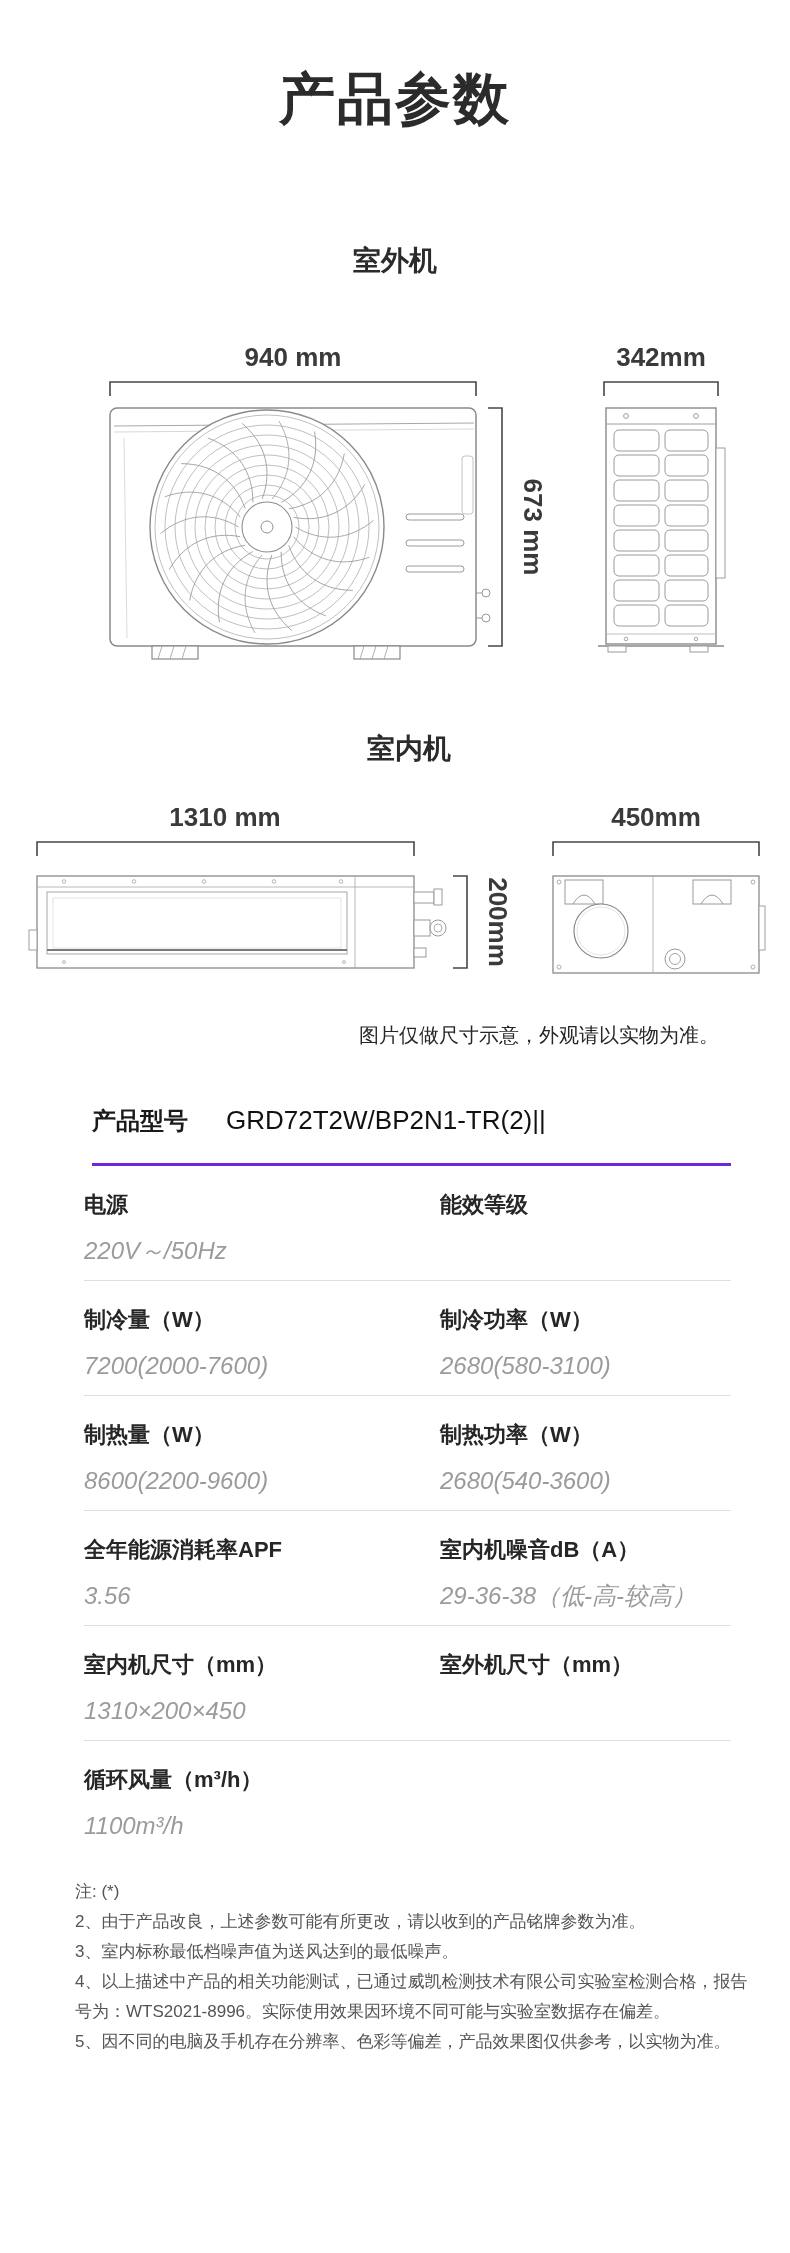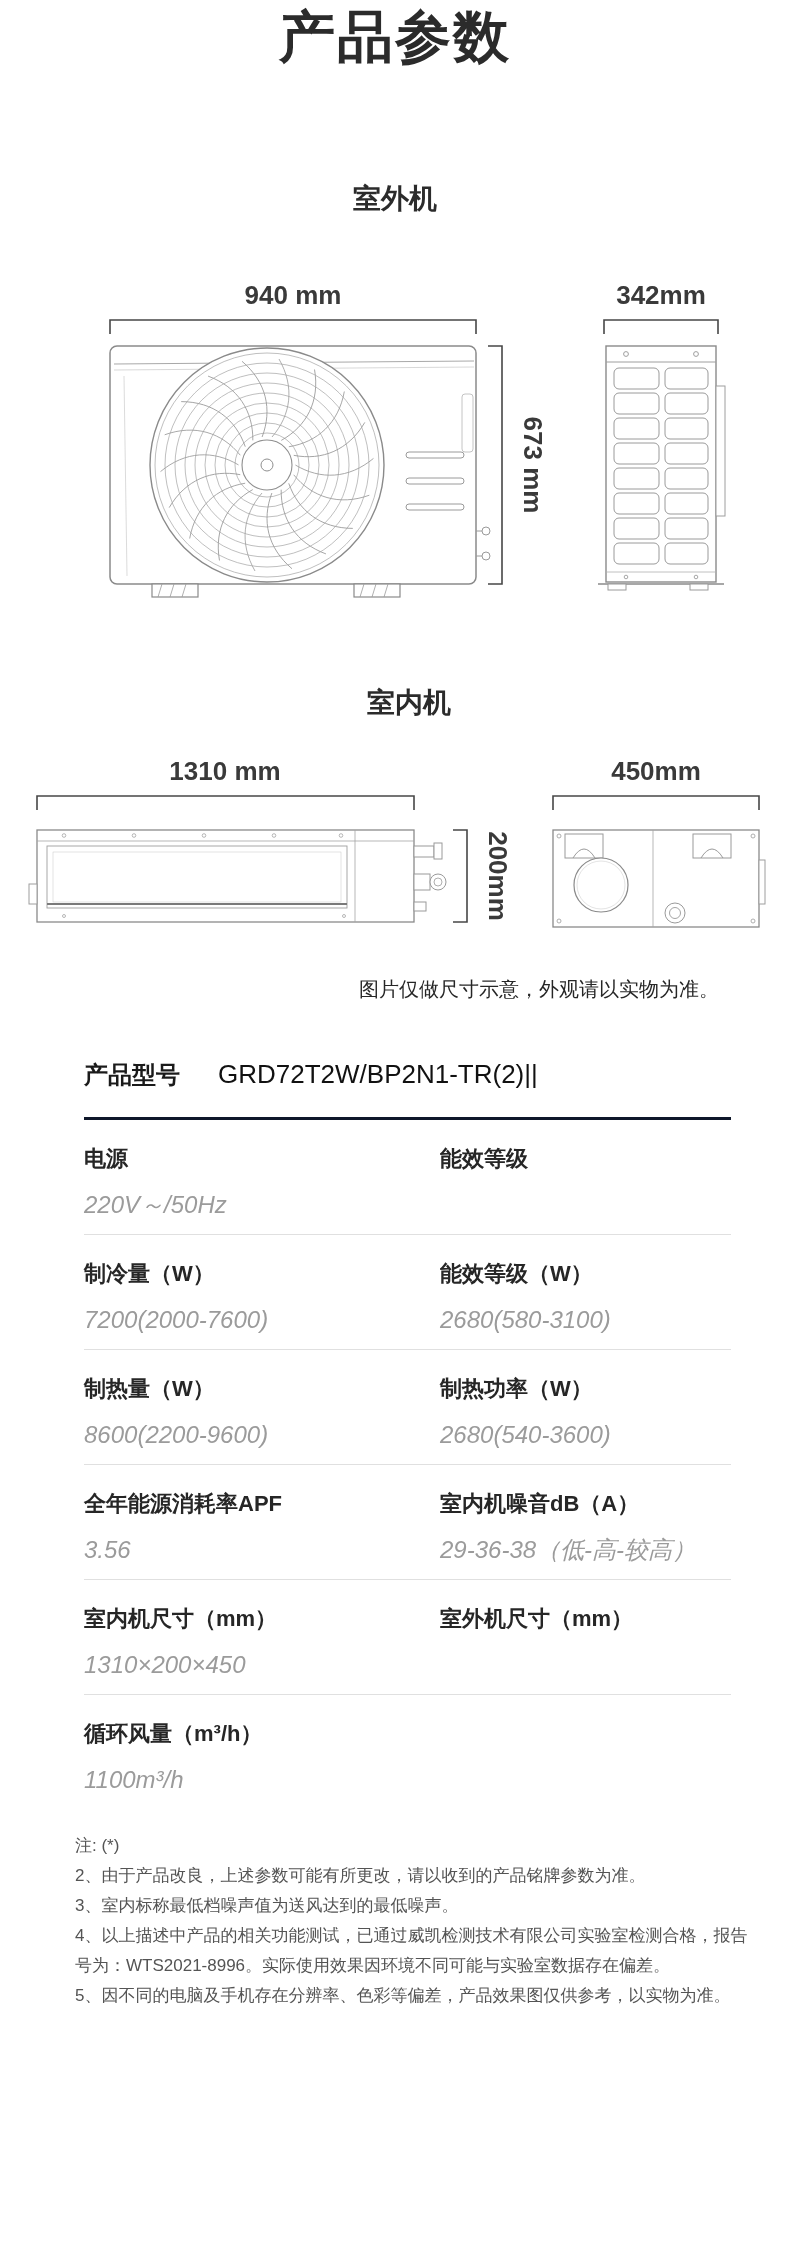--- a/index.html
+++ b/index.html
@@ -1,29 +1,29 @@
 <!DOCTYPE html>
 <html><head>
 <meta charset="utf-8">
 <style>
   html,body{margin:0;padding:0;background:#fff;}
   body{width:790px;font-family:"Liberation Sans","DejaVu Sans",sans-serif;-webkit-font-smoothing:antialiased;}
   .page{width:790px;height:2253px;background:#fff;overflow:hidden;}
-  .page-title{margin:0;text-align:center;font-size:56px;font-weight:700;color:#2b2b2b;letter-spacing:2px;}
+  .page-title{margin:0;padding-top:62px;text-align:center;font-size:56px;font-weight:700;color:#2b2b2b;letter-spacing:2px;}
   .section-heading{margin:0;text-align:center;font-size:28px;font-weight:700;color:#2b2b2b;}
   .section-heading.outdoor{margin-top:104px;}
-  .section-heading.indoor{margin-top:78px;padding-left:28px;}
+  .section-heading.indoor{margin-top:62px;padding-left:28px;}
   .diagram-row{display:flex;justify-content:center;align-items:flex-start;}
   .diagram-row.outdoor{margin-top:48px;gap:36px;}
   .diagram-row.indoor{margin-top:20px;gap:26px;}
   svg{display:block;}
   .dim-text{font-family:"Liberation Sans",sans-serif;font-size:26px;font-weight:700;fill:#3a3a3a;}
   .disclaimer{margin:4px 71px 0 71px;text-align:right;font-size:20px;font-weight:500;color:#262626;}
   .spec-table{margin:42px 59px 0 84px;}
-  .model-row{padding:14px 0 26px 0;border-bottom:3px solid #0f172a;display:flex;align-items:baseline;}
+  .model-row{padding:14px 0 26px 0;border-bottom:3px solid #6d28d9;display:flex;align-items:baseline;margin-left:8px;}
   .model-label{font-size:24px;font-weight:700;color:#1a1a1a;}
   .model-value{font-size:26px;font-weight:400;color:#111;margin-left:38px;}
   .spec-row{display:grid;grid-template-columns:356px 1fr;padding:26px 0 14px 0;border-bottom:1px solid #e0e0e0;}
   .spec-row.last{border-bottom:none;}
   .spec-label{font-size:22px;font-weight:700;color:#262626;line-height:26px;}
   .spec-value{margin-top:18px;font-size:24px;font-weight:400;color:#9b9b9b;line-height:30px;font-style:italic;}
   .notes{margin:22px 35px 0 75px;width:682px;font-size:17px;color:#545454;line-height:30px;}
   .notes p{margin:0;}
 </style>
 </head>
@@ -218,21 +218,21 @@
         <div class="spec-label">能效等级</div>
       </div>
     </div>
 
     <div class="spec-row">
       <div class="spec-cell">
         <div class="spec-label">制冷量（W）</div>
         <div class="spec-value">7200(2000-7600)</div>
       </div>
       <div class="spec-cell">
-        <div class="spec-label">能效等级（W）</div>
+        <div class="spec-label">制冷功率（W）</div>
         <div class="spec-value">2680(580-3100)</div>
       </div>
     </div>
 
     <div class="spec-row">
       <div class="spec-cell">
         <div class="spec-label">制热量（W）</div>
         <div class="spec-value">8600(2200-9600)</div>
       </div>
       <div class="spec-cell">

